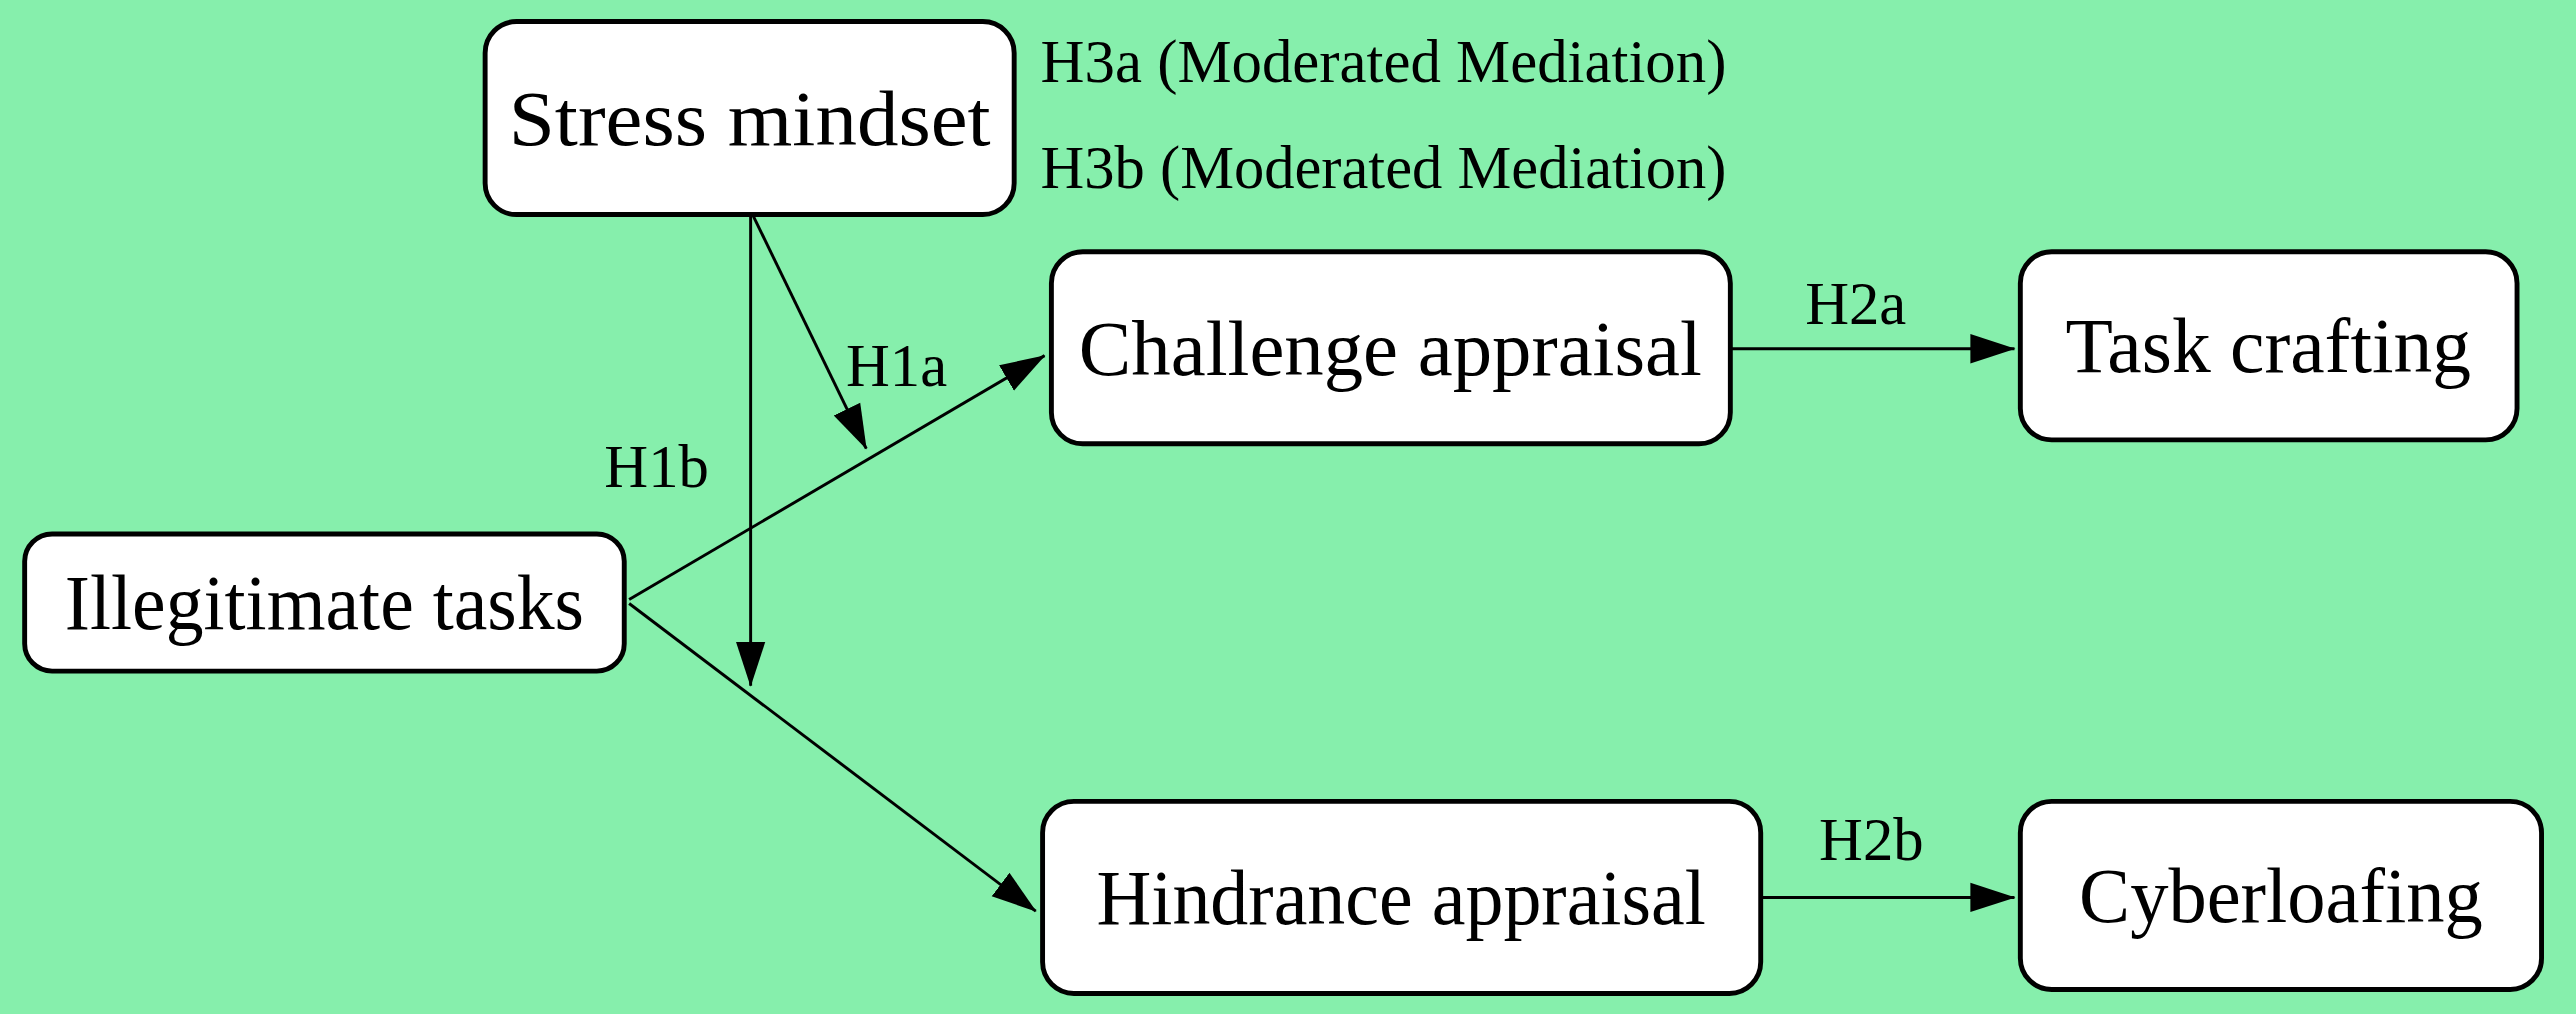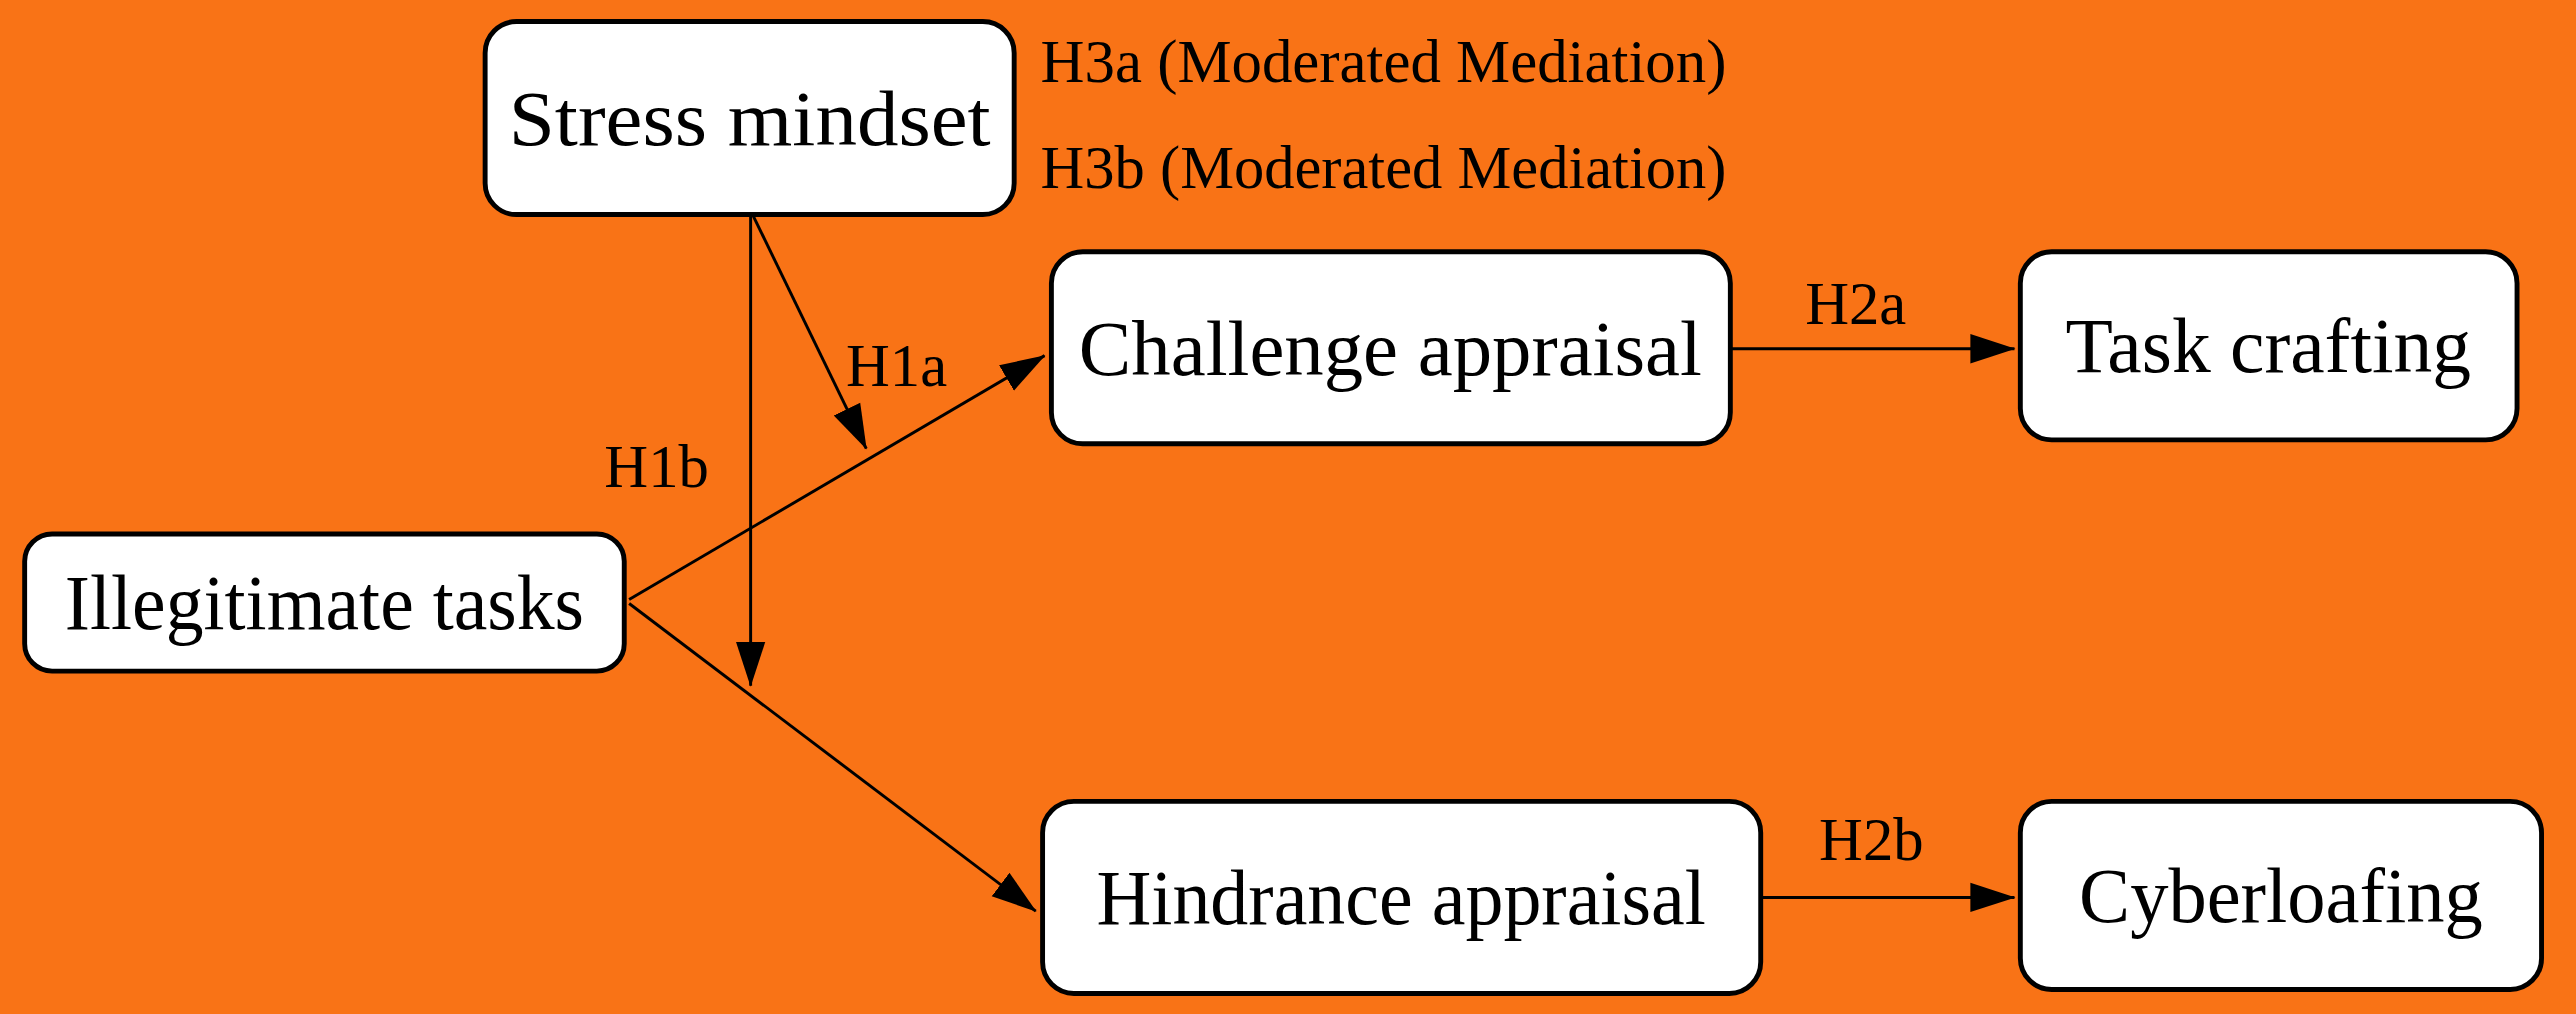--- a/index.html
+++ b/index.html
@@ -7,21 +7,21 @@
     padding: 0;
     background: #ffffff;
     width: 2576px;
     height: 1014px;
     overflow: hidden;
   }
   .figure-wrap {
     width: 2576px;
     height: 1014px;
     position: relative;
-    background: #f97316;
+    background: #86efac;
   }
   svg {
     display: block;
   }
   .node-box {
     fill: #ffffff;
     stroke: #000000;
     stroke-width: 5;
   }
   .edge {

